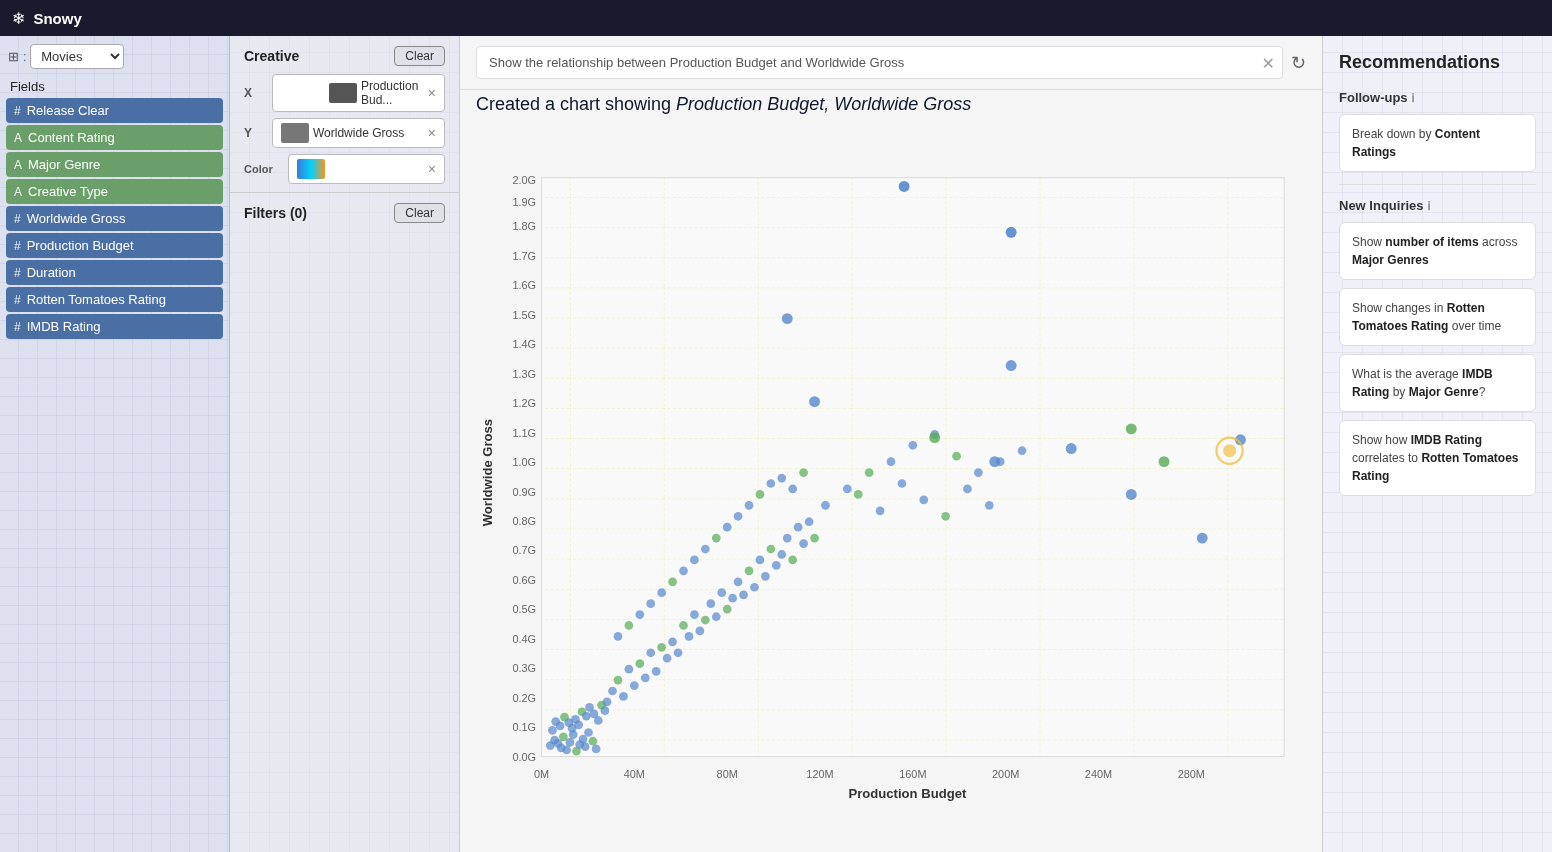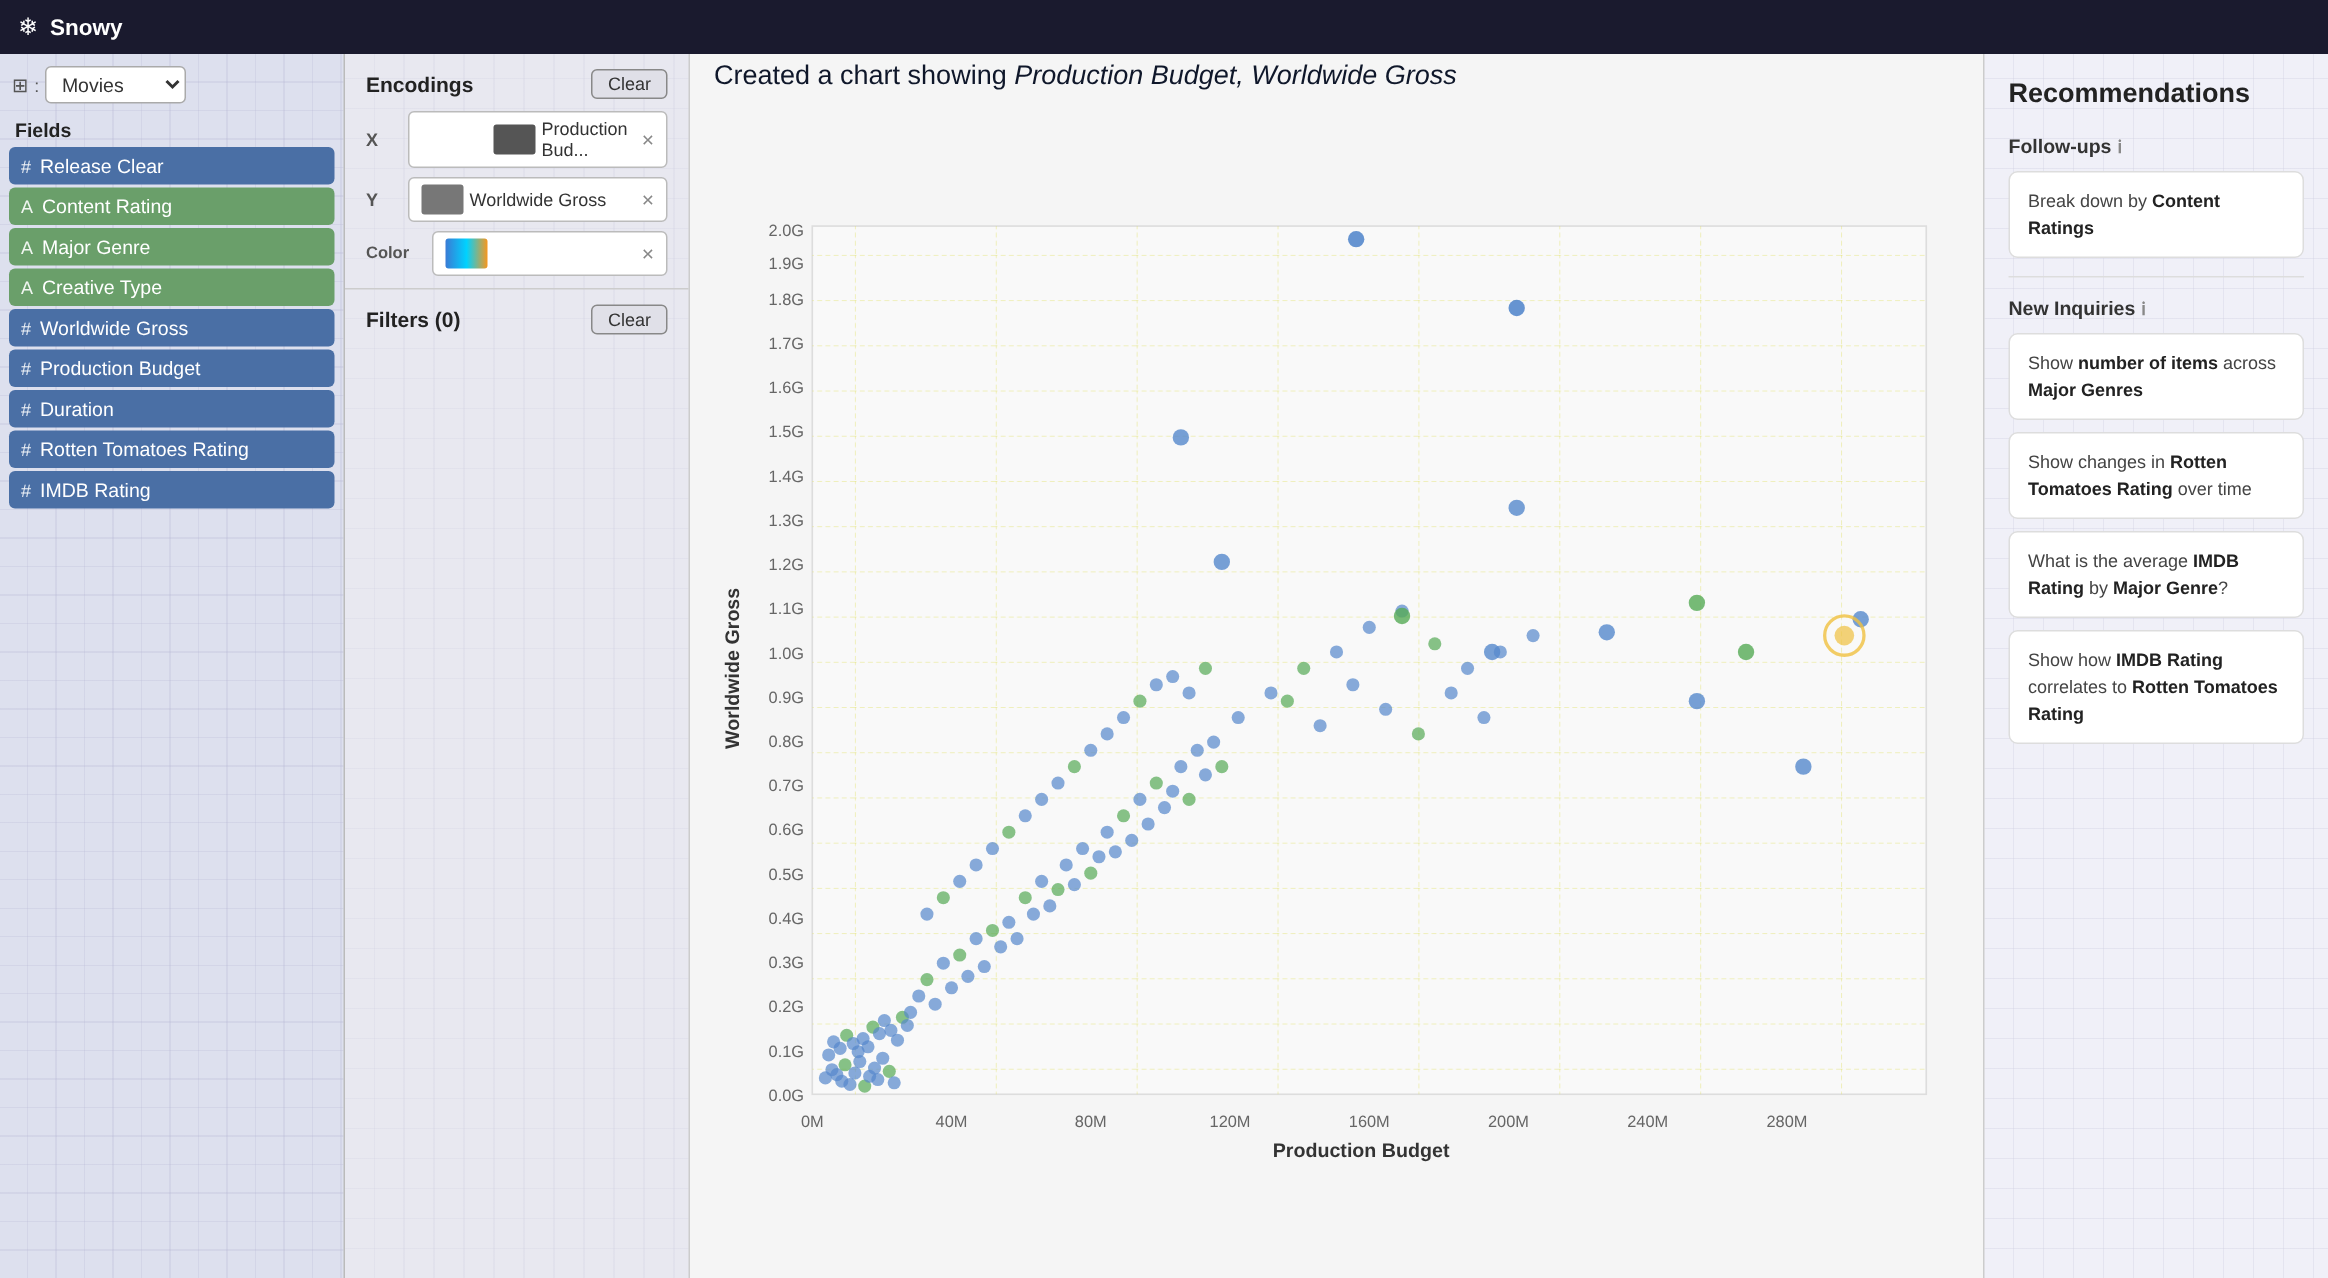--- a/index.html
+++ b/index.html
@@ -351,21 +351,21 @@
       <span style="font-size:13px;color:#555;">⊞</span>
       <span style="font-size:12px;color:#555;">:</span>
       <select style="background:#fff;border:1px solid #aaa;border-radius:4px;padding:3px 6px;font-size:13px;cursor:pointer;">
         <option>Movies</option>
         <option>TV Shows</option>
         <option>Books</option>
       </select>
     </div>
 
     <div style="padding:2px 10px 4px;">
-      <span style="font-weight:700;font-size:13px;color:#222;">Fields</span>
+      <span style="font-weight:400;font-size:13px;color:#222;">Fields</span>
     </div>
 
     <div style="padding:0 6px 8px;">
       <div class="field-item numeric">
         <span class="field-icon">#</span>
         <span>Release Clear</span>
       </div>
       <div class="field-item string">
         <span class="field-icon">A</span>
         <span>Content Rating</span>
@@ -398,21 +398,21 @@
         <span class="field-icon">#</span>
         <span>IMDB Rating</span>
       </div>
     </div>
   </div>
 
   <div id="encodings-column">
 
     <div style="padding:10px 14px 8px;">
       <div class="encodings-header">
-        <span class="encodings-title">Encodings</span>
+        <span class="encodings-title">Creative</span>
         <button class="clear-btn">Clear</button>
       </div>
 
       <div class="encoding-row" style="margin-top:8px;">
         <span class="encoding-label">X</span>
         <div class="encoding-field">
           <div style="display:flex;align-items:center;flex:1;padding-left:48px;">
             <div class="encoding-x-bar"></div>
             <span>Production Bud...</span>
           </div>
@@ -446,20 +446,27 @@
     <div style="padding:10px 14px 10px;border-top:1px solid #ccc;">
       <div class="filters-header">
         <span class="filters-title">Filters (0)</span>
         <button class="clear-btn">Clear</button>
       </div>
     </div>
   </div>
 
   <div id="chart-area">
 
+    <div class="query-bar">
+      <div class="query-input-wrapper">
+        <input type="text" class="query-input" value="Show the relationship between Production Budget and Worldwide Gross" style="">
+        <button class="query-clear-btn">✕</button>
+      </div>
+      <button class="query-refresh-btn" title="Refresh">↻</button>
+    </div>
 
     <div class="chart-subtitle">
       <span>Created a chart showing </span><em>Production Budget, Worldwide Gross</em>
     </div>
 
     <div class="chart-container">
       <svg class="scatter-chart" viewBox="0 0 760 580" preserveAspectRatio="xMidYMid meet">
 
         <defs>
           <pattern id="grid" width="86" height="27.6" patternUnits="userSpaceOnUse">

